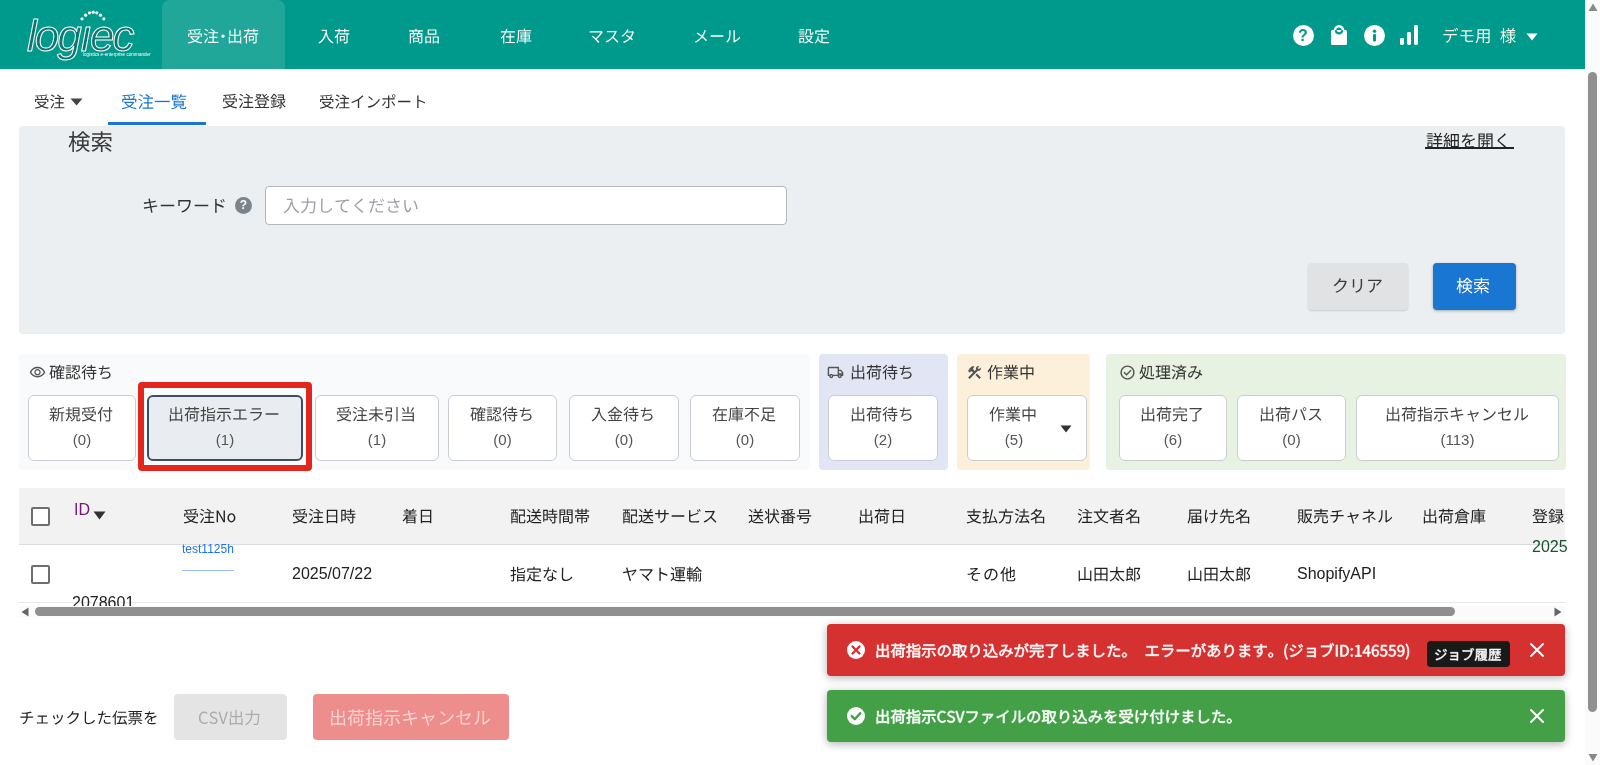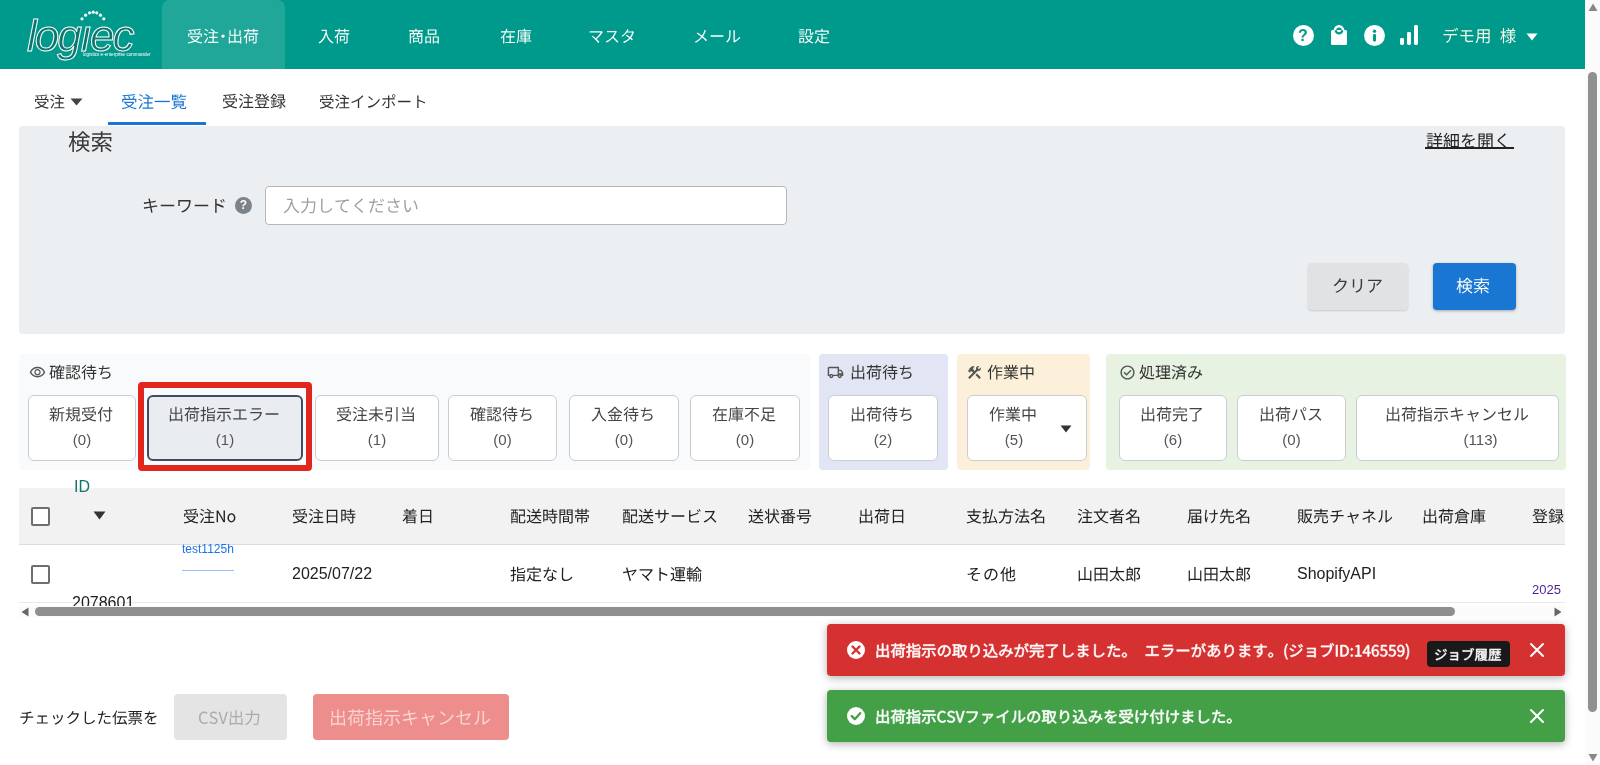--- a/index.html
+++ b/index.html
@@ -512,24 +512,24 @@
       <use href="#g4" x="1000"></use>
       <use href="#g56" x="2000"></use>
       <use href="#g57" x="3000"></use>
       <use href="#g37" x="4000"></use>
       <use href="#g76" x="5000"></use>
       <use href="#g27" x="6000"></use>
       <use href="#g77" x="7000"></use>
       <use href="#g15" x="8000"></use>
     </g>
   </svg>
-<div class="lat" style="left:1417.5px;top:431px;width:80px;text-align:right;font-size:15px;color:#555">(113)</div>
+<div class="lat" style="left:1417.5px;top:431px;width:80px;text-align:center;font-size:15px;color:#555">(113)</div>
 <div class="abs" style="left:19px;top:488px;width:1546px;height:57px;background:#f2f2f2;border-bottom:1px solid #dcdcdc"></div>
 <div class="abs" style="left:31px;top:507px;width:19px;height:19px;border:2px solid #6e6e6e;border-radius:2px;background:#fff"></div>
-<div class="lat" style="left:74px;top:478px;font-size:16px;color:#0f766e">ID</div>
+<div class="lat" style="left:74px;top:501px;font-size:16px;color:#701a75">ID</div>
 <svg class="abs" style="left:93px;top:511px" width="13" height="9">
     <path d="M0.5 0.5 L12.5 0.5 L6.5 8.5 Z" fill="#333"></path>
   </svg>
 <svg class="t" style="left:183.0px;top:502.0px;" width="56" height="28">
     <g fill="#222" transform="translate(0,20.2) scale(0.016000,-0.016000)">
       <use href="#g0" x="0"></use>
       <use href="#g1" x="1000"></use>
       <use href="#g78" x="2000"></use>
       <use href="#g79" x="2723"></use>
     </g>
@@ -670,21 +670,21 @@
   </svg>
 <svg class="t" style="left:1187.0px;top:560.0px;" width="66" height="28">
     <g fill="#212121" transform="translate(0,20.2) scale(0.016000,-0.016000)">
       <use href="#g114" x="0"></use>
       <use href="#g115" x="1000"></use>
       <use href="#g116" x="2000"></use>
       <use href="#g117" x="3000"></use>
     </g>
   </svg>
 <div class="lat" style="left:1297px;top:565px;font-size:16px;color:#212121">ShopifyAPI</div>
-<div class="lat" style="left:1532px;top:582px;font-size:13px;color:#4c1d95">2025</div>
+<div class="lat" style="left:1532px;top:538px;font-size:16px;color:#14532d">2025</div>
 <div class="abs" style="left:19px;top:606px;width:1546px;height:11px;background:#fbfbfb"></div>
 <svg class="abs" style="left:21px;top:606.5px" width="8" height="10">
     <path d="M7.5 0.5 L7.5 9.5 L0.5 5 Z" fill="#666"></path>
   </svg>
 <div class="abs" style="left:35px;top:607px;width:1420px;height:9px;background:#8f8f8f;border-radius:4.5px"></div>
 <svg class="abs" style="left:1554px;top:606.5px" width="8" height="10">
     <path d="M0.5 0.5 L0.5 9.5 L7.5 5 Z" fill="#666"></path>
   </svg>
 <svg class="t" style="left:19.0px;top:703.5px;" width="142" height="27">
     <g fill="#222" transform="translate(0,19.5) scale(0.015500,-0.015500)">

